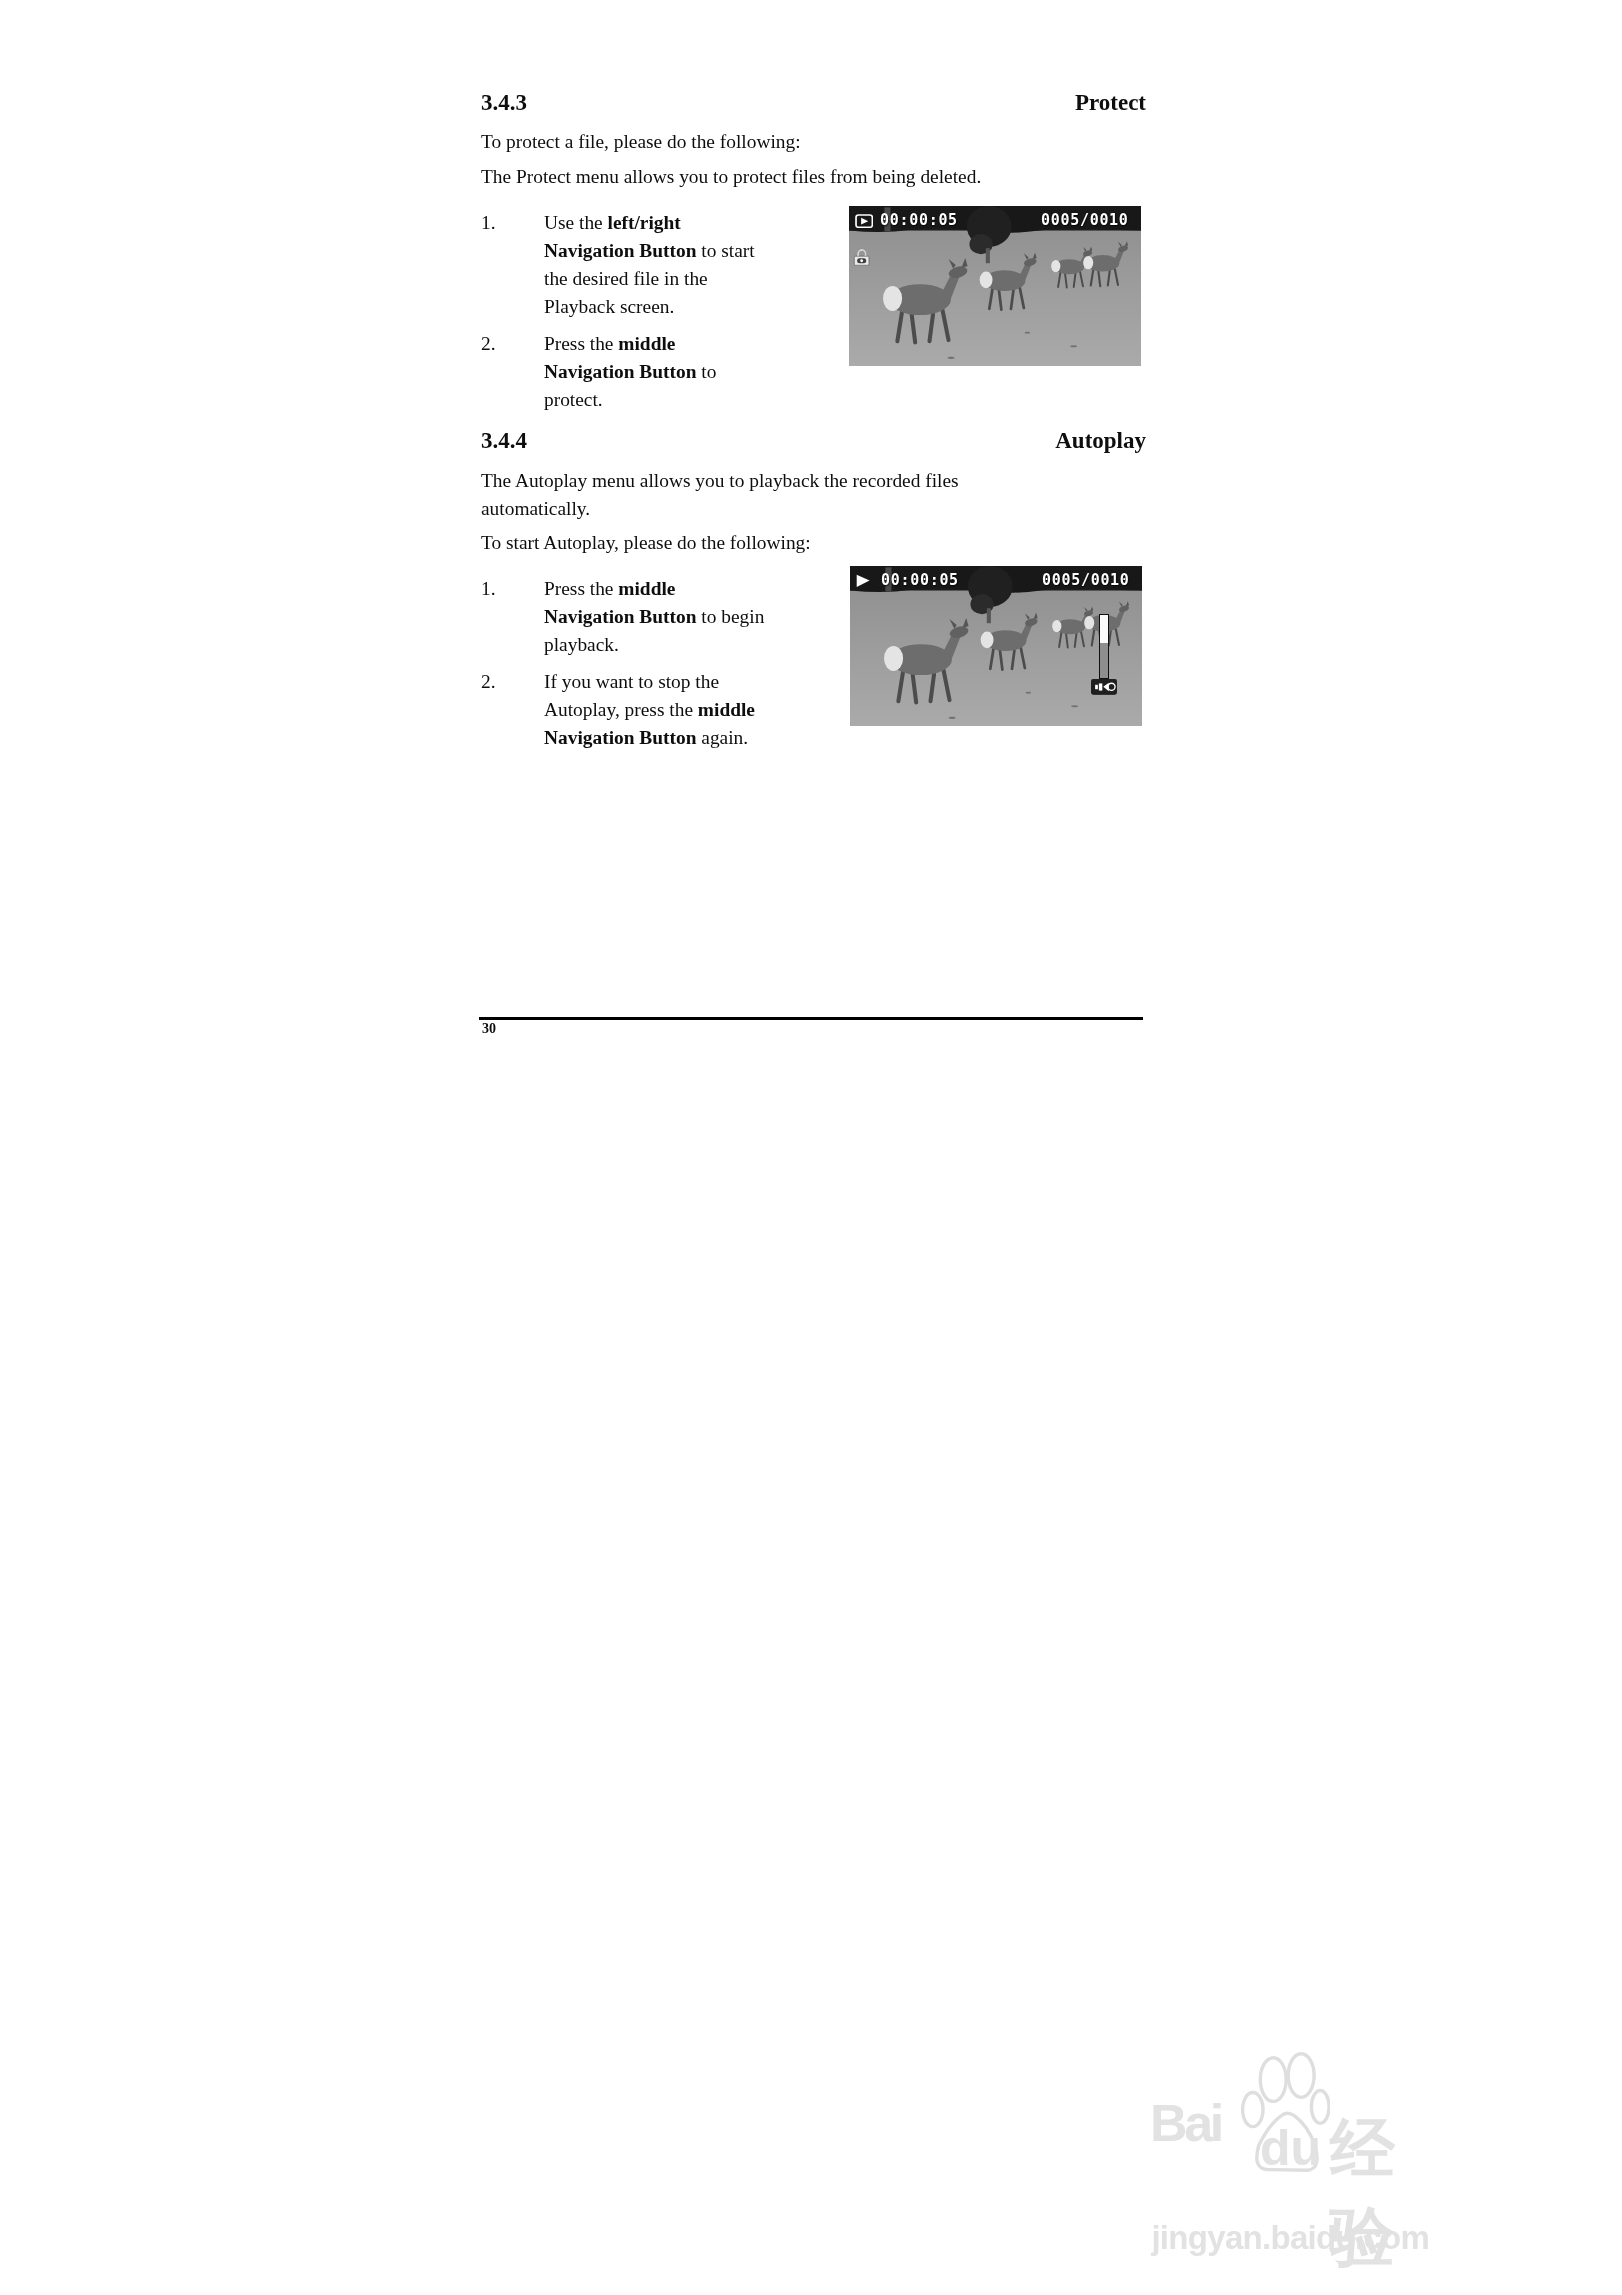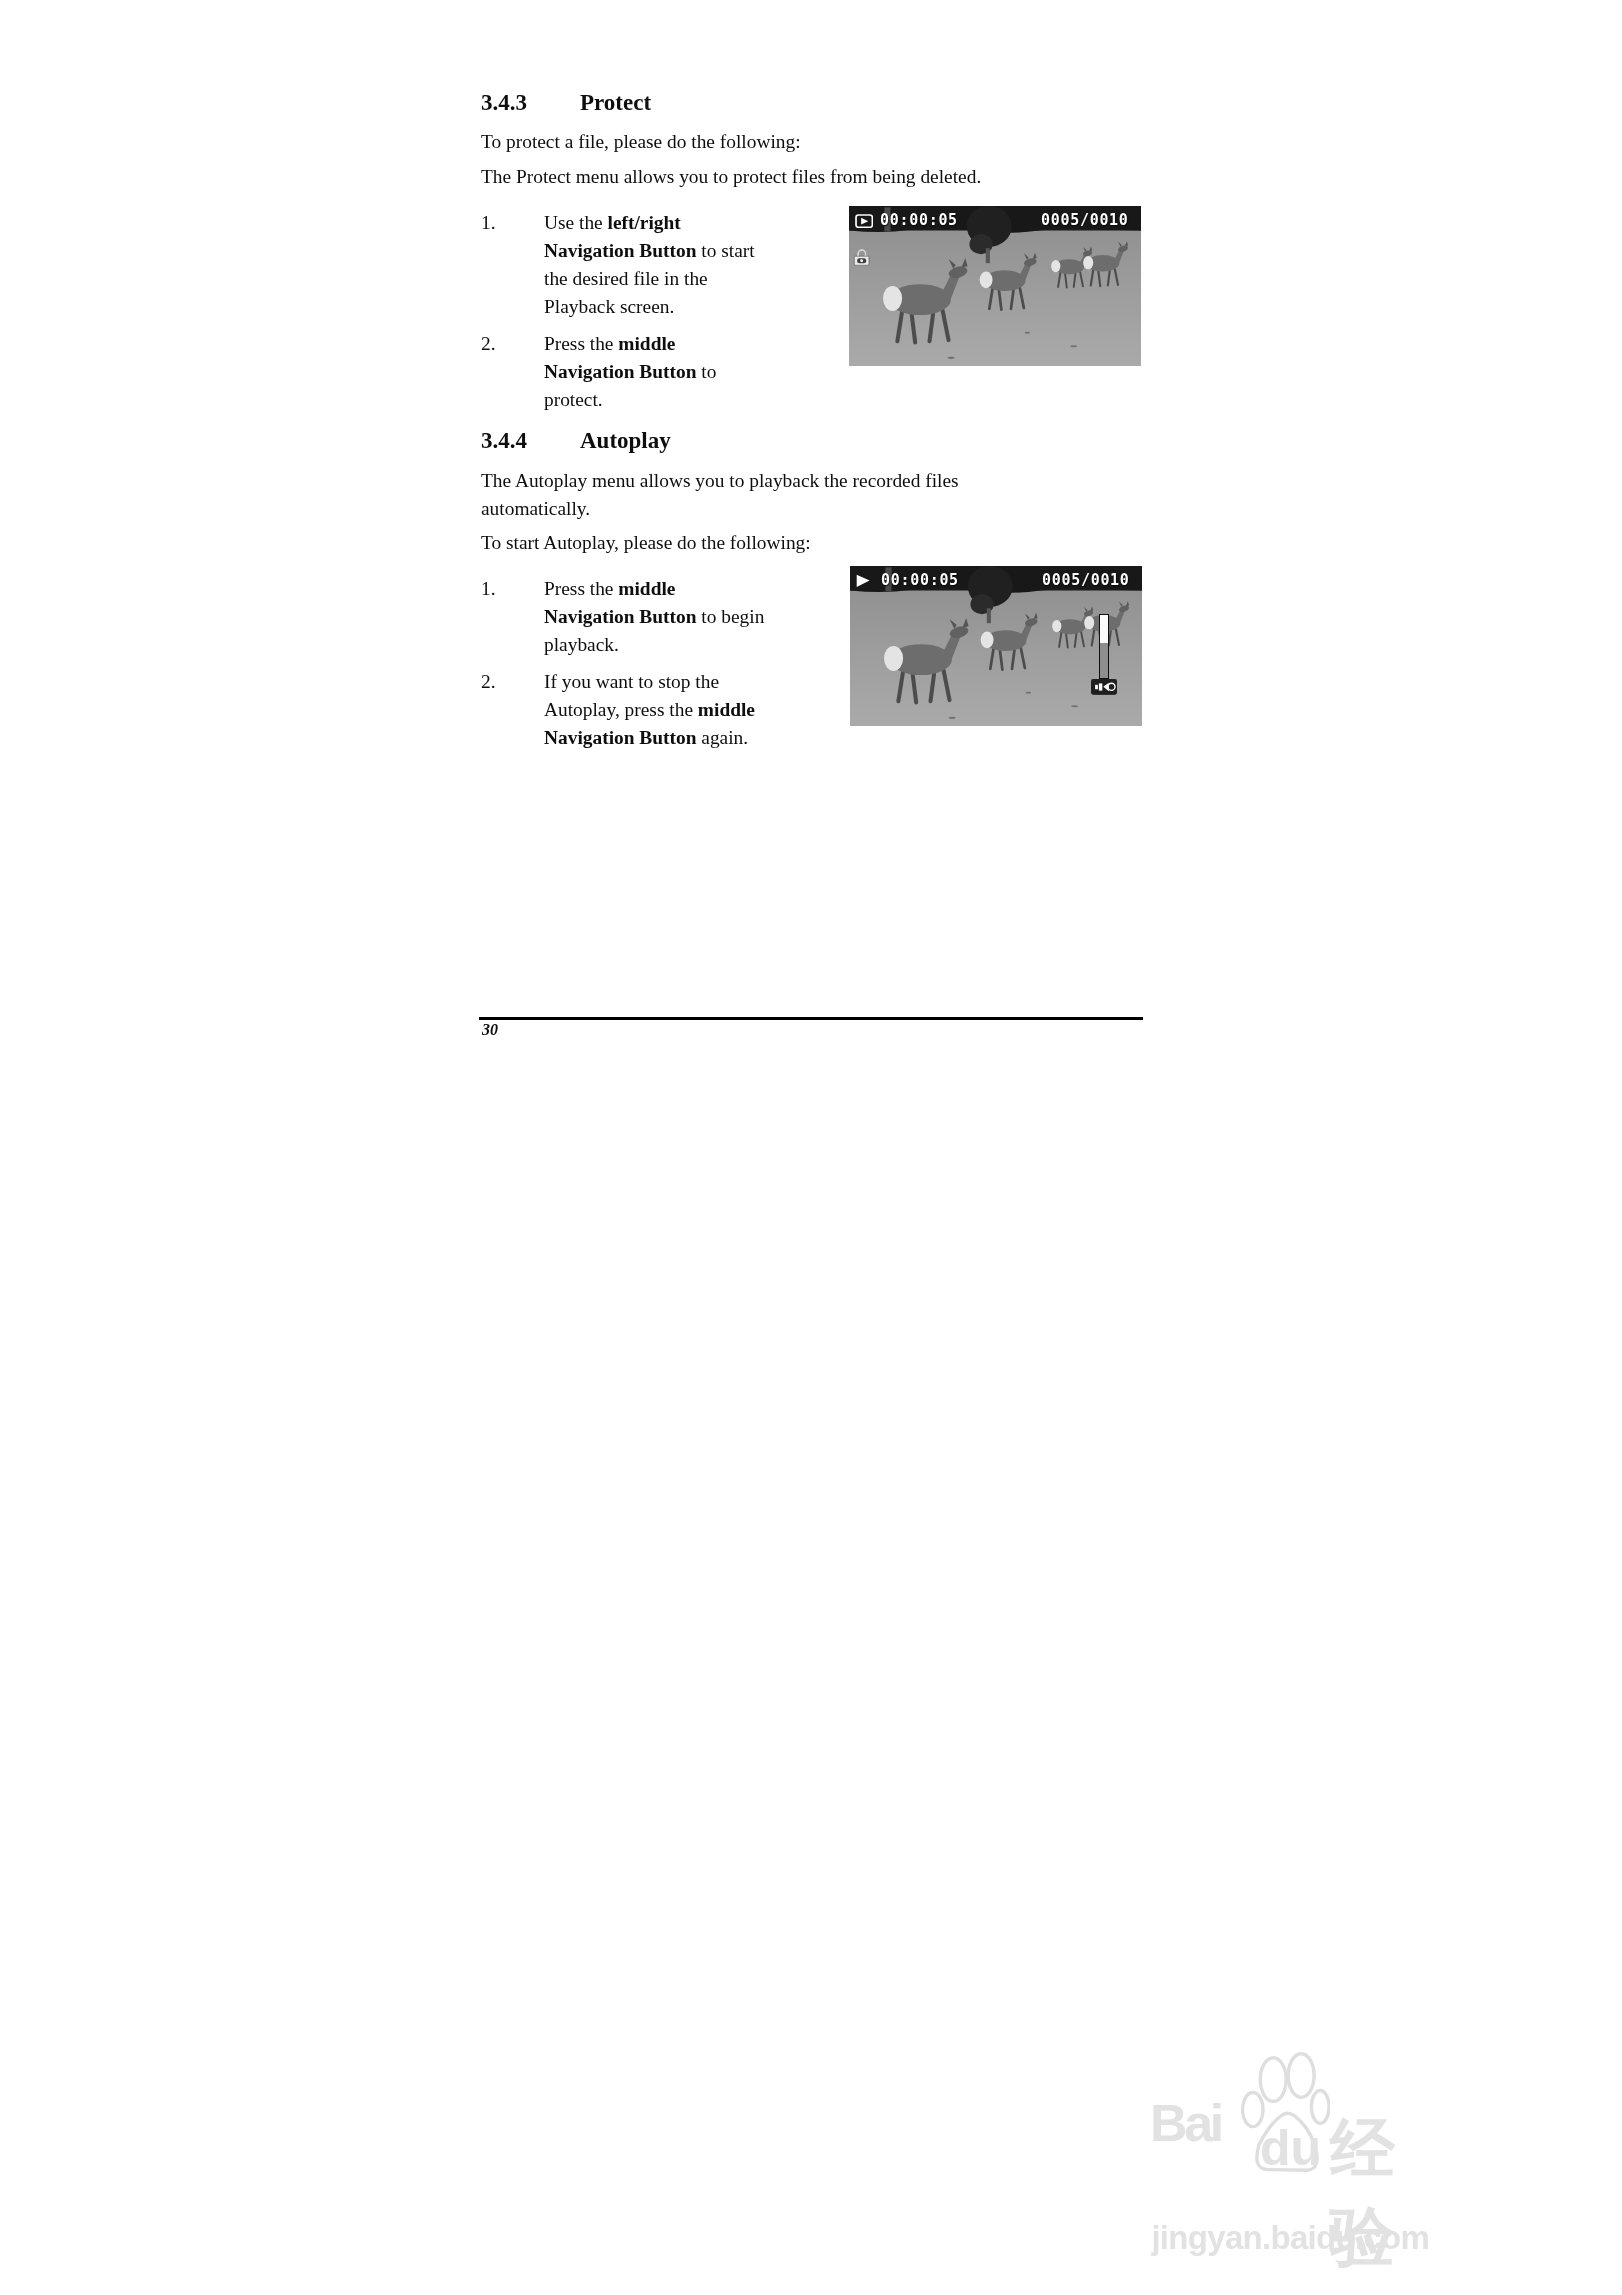--- a/index.html
+++ b/index.html
@@ -1,21 +1,21 @@
 <!DOCTYPE html>
 <html style="font-size:11px"><head>
 <meta charset="utf-8">
 <style>
   html,body{margin:0;padding:0;background:#fff;}
   .page{position:relative;width:1623px;height:2295px;background:#ffffff;
         font-family:"Liberation Serif", serif;color:#0e0e0e;overflow:hidden;}
 
   
   .content{position:absolute;left:481px;top:89px;width:665px;}
-  .sec-heading{display:flex;font-size:23px;font-weight:bold;line-height:27px;margin:0 0 12.3px 0;}
+  .sec-heading{display:flex;font-size:23px;font-weight:bold;line-height:27px;margin:0 0 12.3px 0;justify-content:space-between;}
   .sec-heading .sec-num{width:99px;flex:0 0 99px;}
   .sec-heading.second{margin-top:13.6px;}
   p.body-par{font-size:19.4px;line-height:28px;margin:0 0 6.8px 0;}
   .steps{margin-top:17.7px;}
   .step{display:flex;margin-bottom:8.9px;font-size:19.4px;line-height:28px;}
   .step-num{width:63px;flex:0 0 63px;}
   .step-text{width:259px;}
   .b{font-weight:bold;}
 
   
@@ -32,22 +32,22 @@
   .ic.rect-play{left:5.5px;top:7.5px;}
   .ic.solid-play{left:6.1px;top:8.2px;}
   .ic.lock{left:2.7px;top:42px;}
   .vol{position:absolute;left:249px;top:48px;width:8.2px;height:63px;
        border:1.4px solid #101010;background:#8e8e8e;}
   .vol-fill{width:100%;background:#fcfcfc;}
   .ic.speaker{left:241px;top:113px;}
 
   
   .footer-line{position:absolute;left:479px;top:1017px;width:664px;height:3.4px;background:#000;}
-  .page-num{position:absolute;left:482px;top:1021px;font-size:16px;font-weight:bold;
-            font-style:italic;color:#0e0e0e;}
+  .page-num{position:absolute;left:482px;top:1021px;font-size:14px;font-weight:bold;
+            color:#0e0e0e;}
 
   
   .wm{position:absolute;left:1150px;top:2048px;width:300px;height:187px;
       color:#e2e2e2;font-family:"Liberation Sans", sans-serif;}
   .wm span{position:absolute;display:block;}
   .wm-bai{left:0;top:45px;font-size:52px;font-weight:bold;letter-spacing:-3.4px;}
   .wm-paw{position:absolute;left:91px;top:2.7px;}
   .wm-du{left:110px;top:71px;font-size:50px;font-weight:bold;}
   .wm-cjk{left:180px;top:57px;font-size:65px;font-weight:bold;letter-spacing:-1.4px;}
   .wm-url{left:1.4px;top:132px;font-size:33px;font-weight:bold;letter-spacing:-0.7px;margin-top:39px;}

